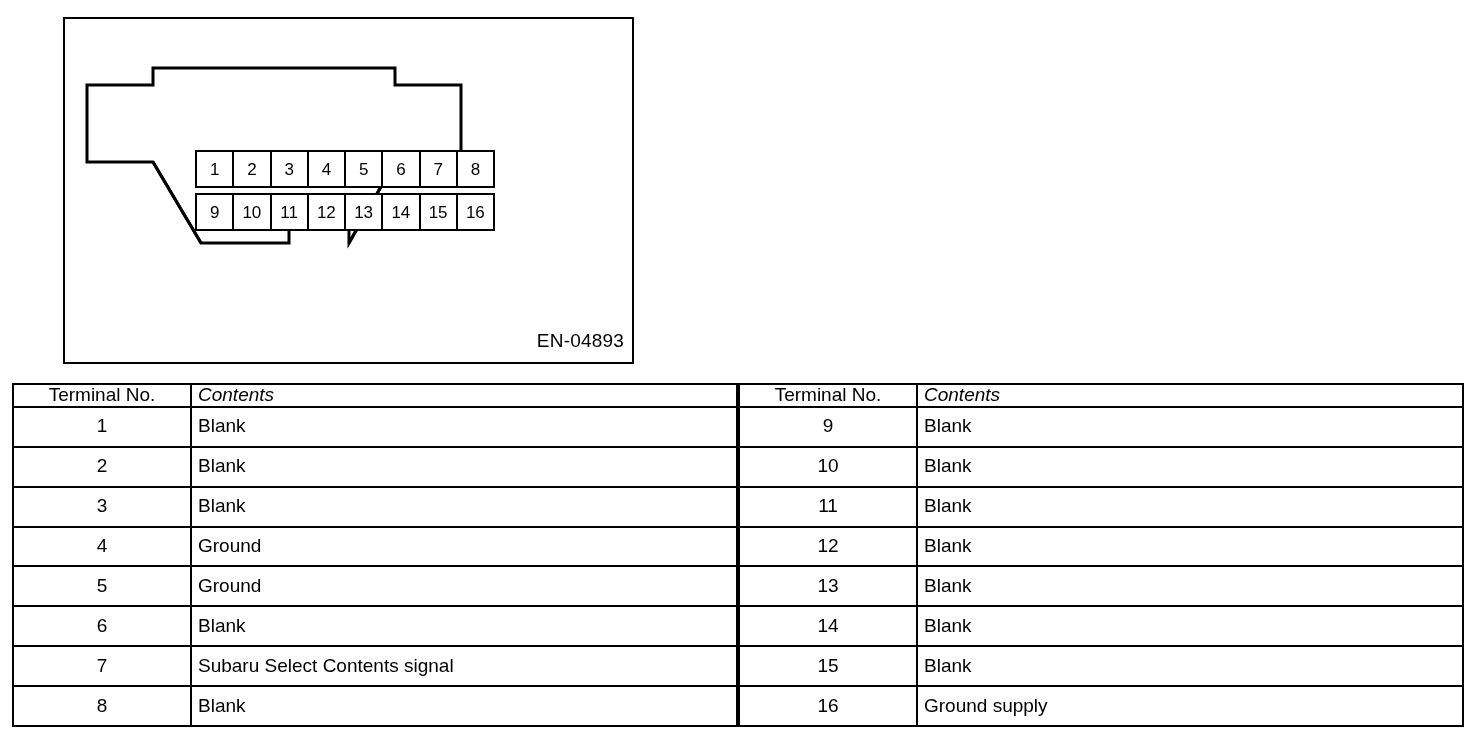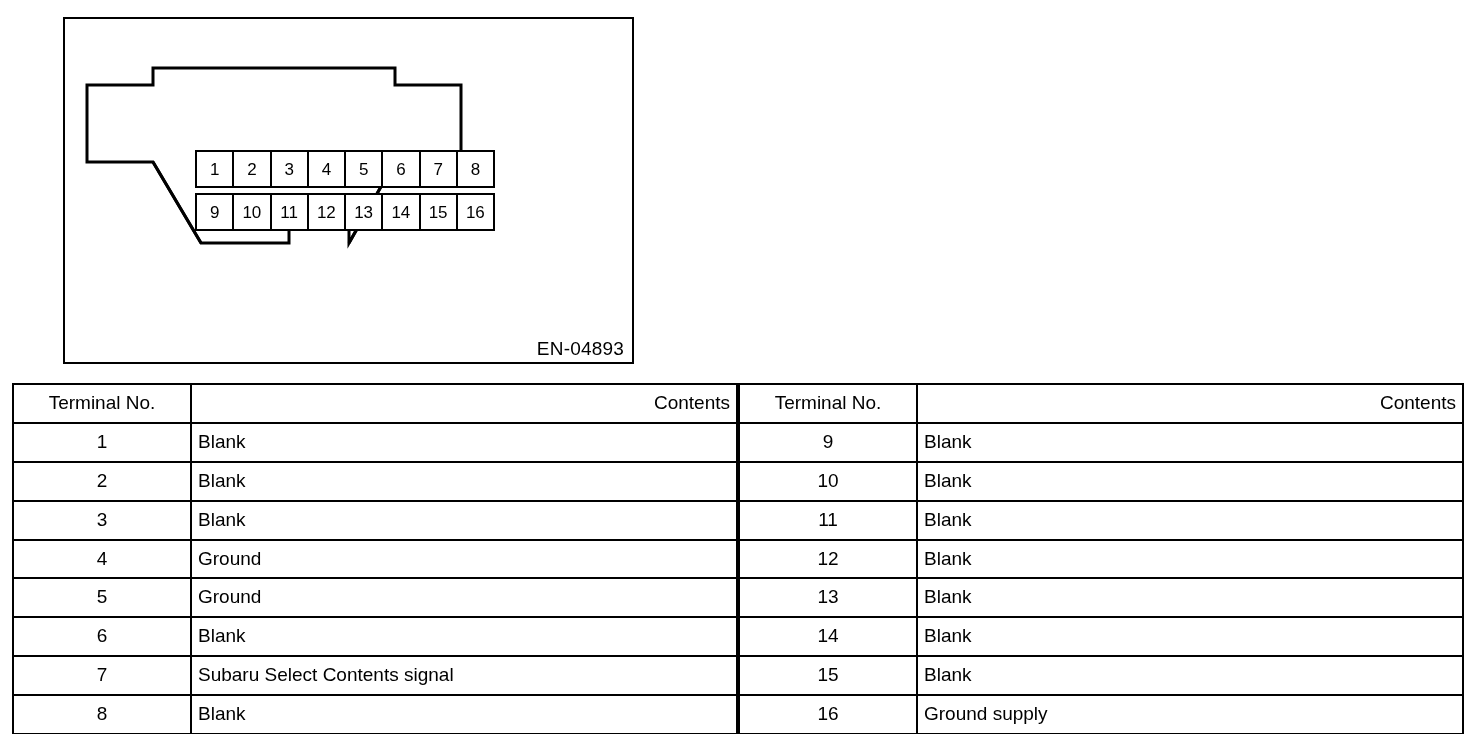--- a/index.html
+++ b/index.html
@@ -28,21 +28,21 @@
     background: #ffffff;
   }
   #connector-svg {
     position: absolute;
     left: 0;
     top: 0;
   }
   #diagram-code {
     position: absolute;
     right: 8px;
-    bottom: 4px;
+    bottom: 12px;
     font-size: 19px;
     letter-spacing: 0.2px;
     line-height: 1;
     white-space: nowrap;
     margin-left: 32px;
   }
 
   
   #pin-grid {
     position: absolute;
@@ -93,31 +93,32 @@
     width: 724px;
     height: 344px;
     background: #ffffff;
   }
   table.terminal-table th,
   table.terminal-table td {
     border: 2px solid #000000;
     font-weight: normal;
     font-size: 19px;
     line-height: 1.1;
-    padding: 8px 6px;
+    padding: 0 6px;
     height: 20px;
     box-sizing: border-box;
   }
   table.terminal-table col.col-term { width: 178px; }
   table.terminal-table col.col-cont { width: 546px; }
   th.hdr-term, td.cell-term {
     text-align: center;
   }
   th.hdr-cont {
-    text-align: right;
+    text-align: left;
+    font-style: italic;
   }
   td.cell-cont {
     text-align: left;
     padding-left: 10px;
     margin-top: 44px;
   }
   
   #table-right-wrap {
     margin-left: 0;
   }

